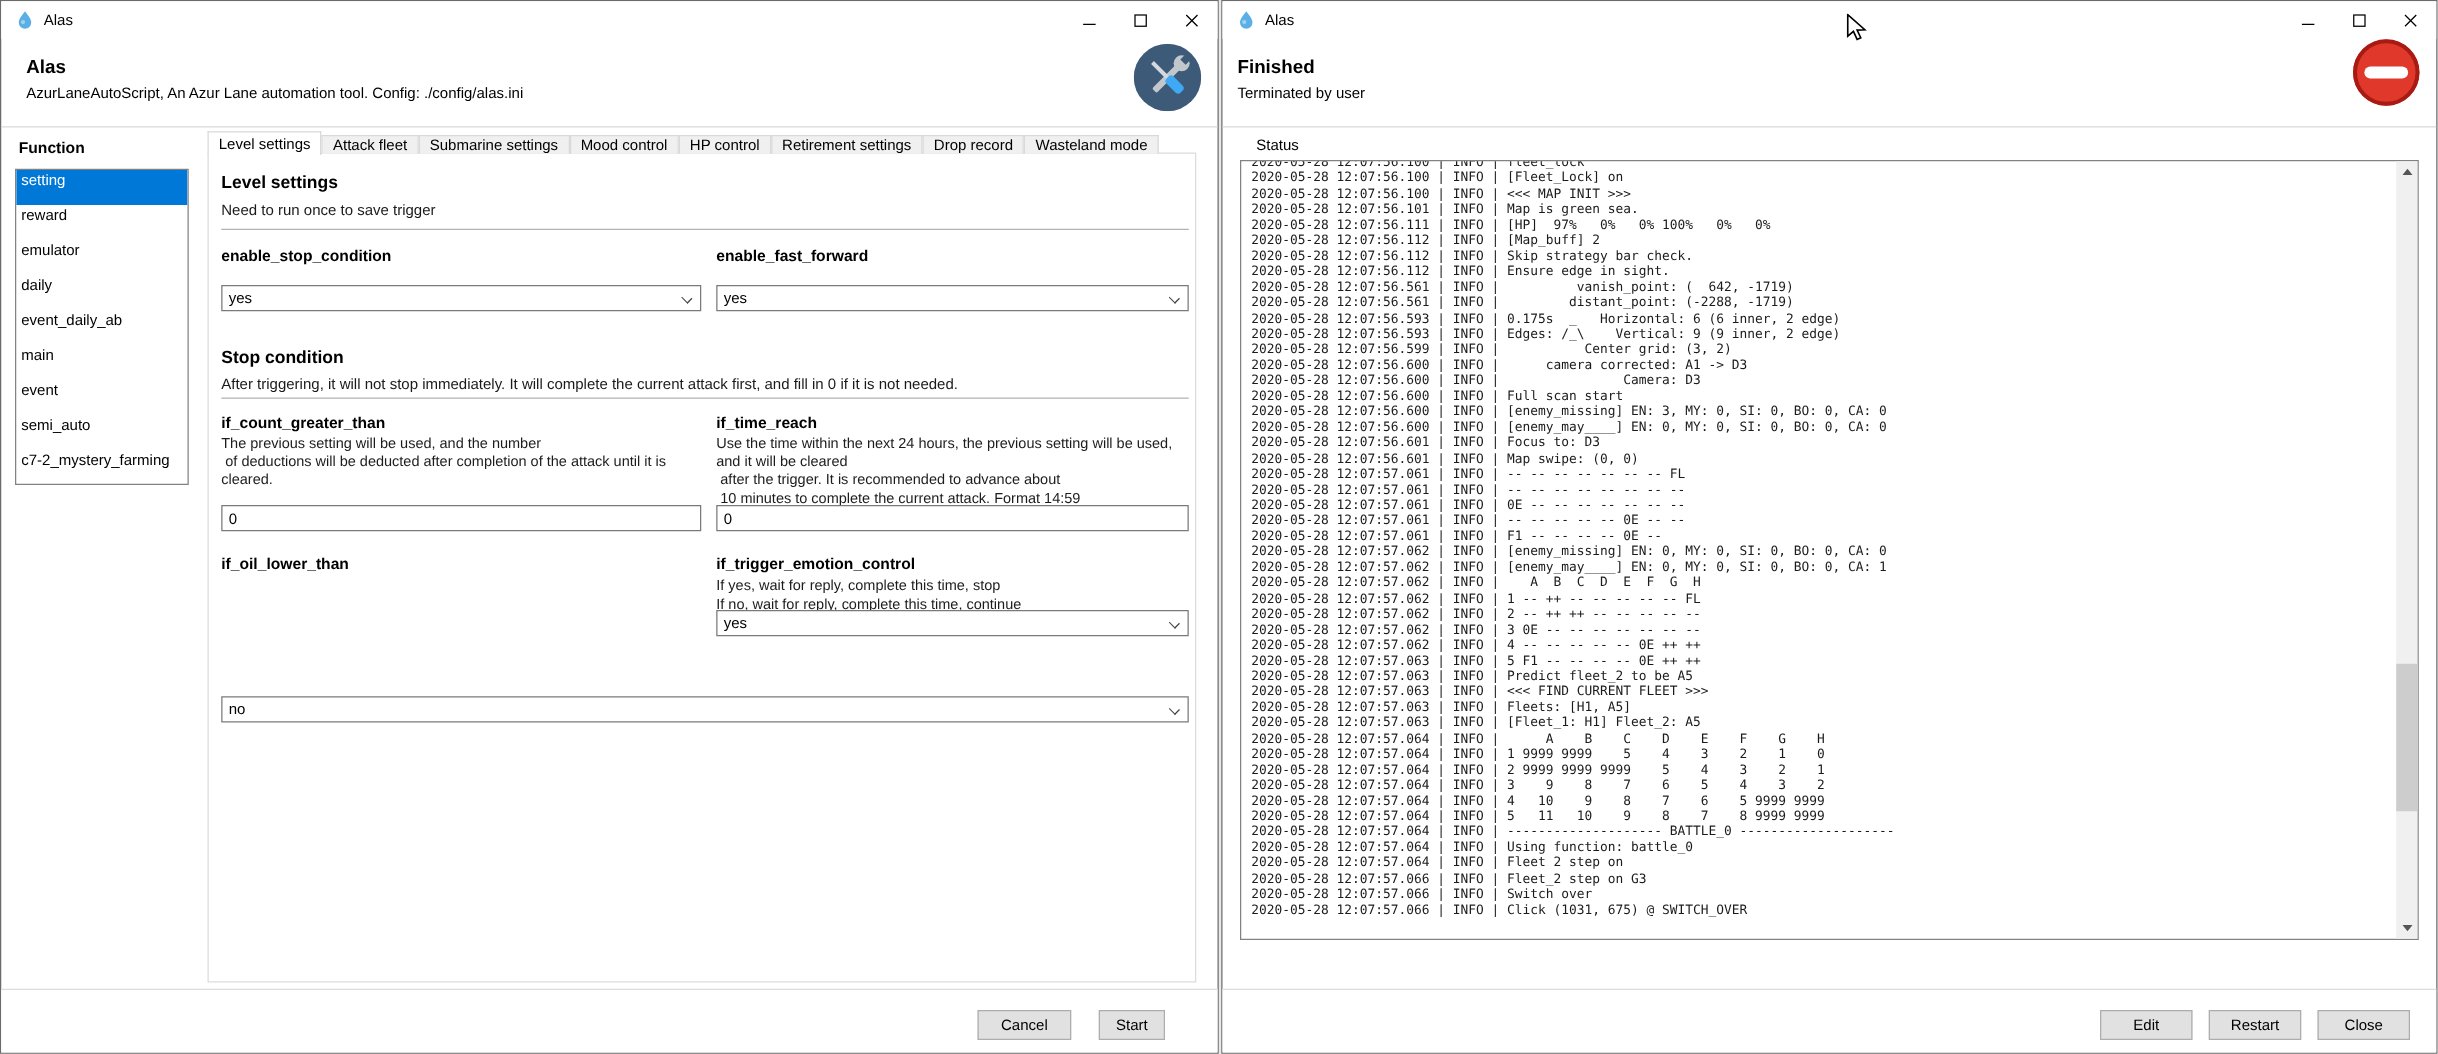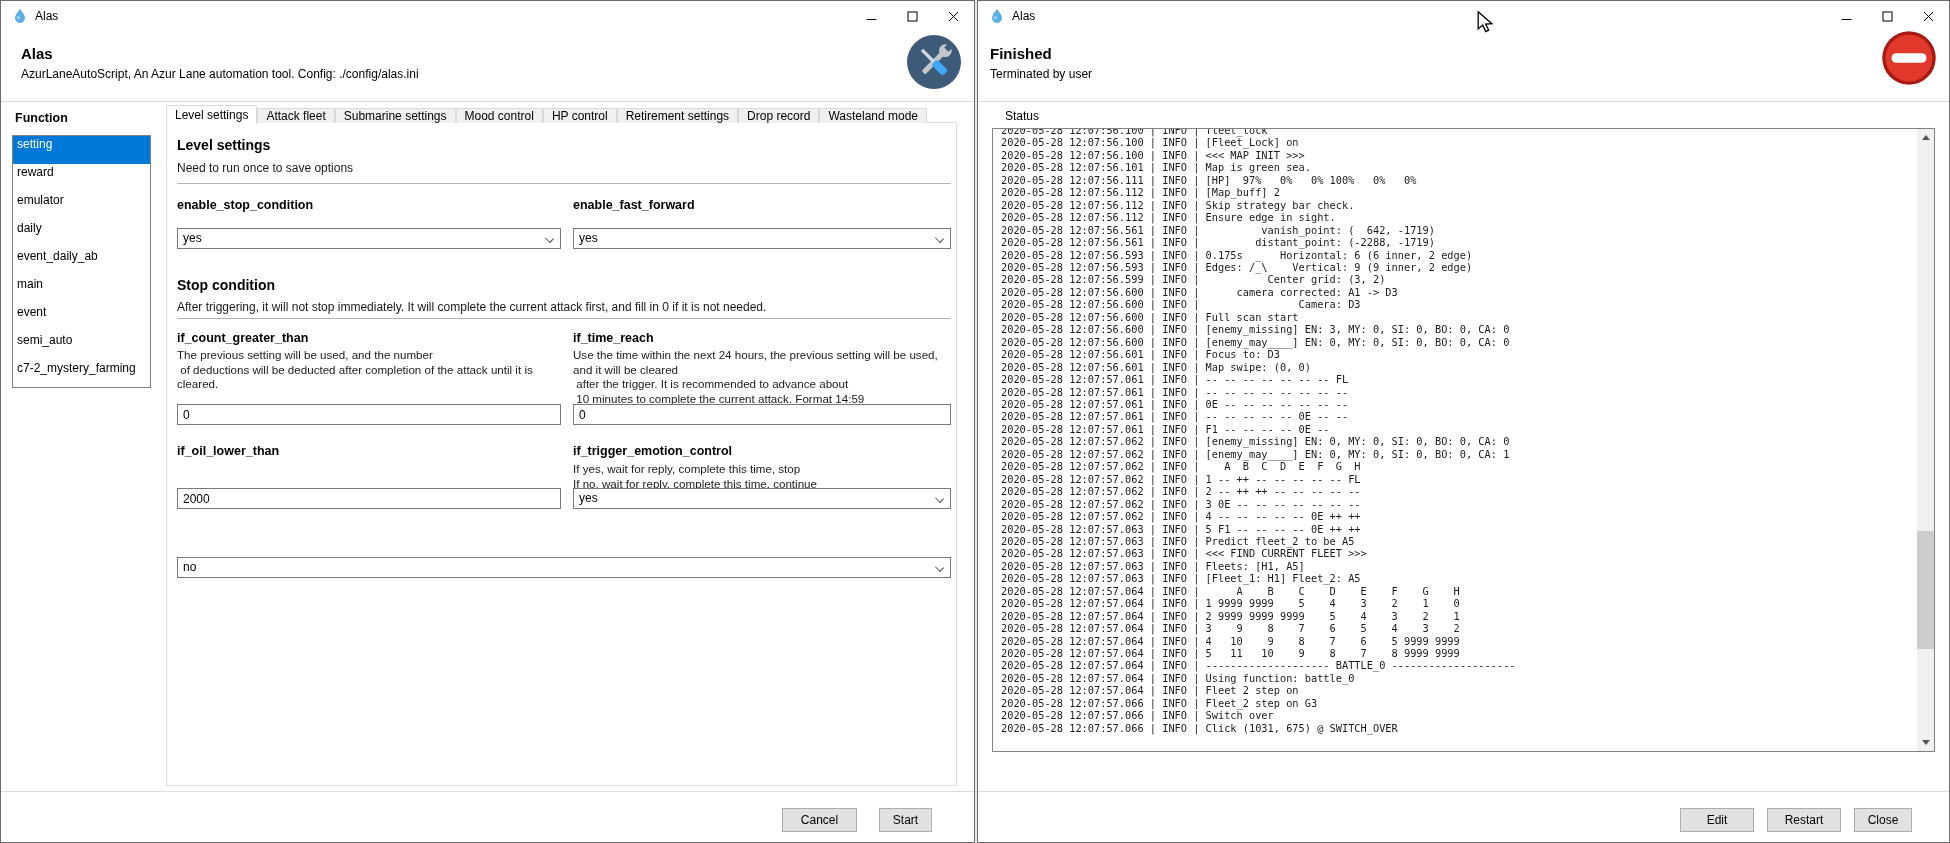--- a/index.html
+++ b/index.html
@@ -143,21 +143,21 @@
       <div class="tab">Submarine settings</div>
       <div class="tab">Mood control</div>
       <div class="tab">HP control</div>
       <div class="tab">Retirement settings</div>
       <div class="tab">Drop record</div>
       <div class="tab">Wasteland mode</div>
     </div>
   <div class="panel"></div>
 
   <div class="sec-h" style="left:176px; top:136px;">Level settings</div>
-  <div class="sec-d" style="left:176px; top:160px;">Need to run once to save options</div>
+  <div class="sec-d" style="left:176px; top:160px;">Need to run once to save trigger</div>
   <div class="frule" style="top:182px;"></div>
 
   <div class="flabel col1" style="top:197px;">enable_stop_condition</div>
   <div class="flabel col2" style="top:197px;">enable_fast_forward</div>
   <div class="combo col1" style="top:227px;">
     <span>yes</span>
     <span class="chev"></span>
   </div>
   <div class="combo col2" style="top:227px;">
     <span>yes</span>
@@ -175,21 +175,20 @@
   <div class="fhelp col2" style="top:347px;">Use the time within the next 24 hours, the previous setting will be used, and it will be cleared
  after the trigger. It is recommended to advance about
  10 minutes to complete the current attack. Format 14:59</div>
   <input class="tbox col1" style="top: 403px;" readonly="" value="0">
   <input class="tbox col2" style="top: 403px;" readonly="" value="0">
 
   <div class="flabel col1" style="top:443px;">if_oil_lower_than</div>
   <div class="flabel col2" style="top:443px;">if_trigger_emotion_control</div>
   <div class="fhelp col2" style="top:461px;">If yes, wait for reply, complete this time, stop
 If no, wait for reply, complete this time, continue</div>
-  <input class="tbox col1" style="top: 487px;" readonly="" value="2000">
   <div class="combo col2" style="top:487px;">
     <span>yes</span>
     <span class="chev"></span>
   </div>
 
   <div class="flabel col1" style="top:526px;margin-top:35px;">if_dock_full</div>
   <div class="combo" style="left:176px; width:774px; top:556px;">
     <span>no</span>
     <span class="chev"></span>
   </div>
@@ -300,21 +299,21 @@
       <div class="sb-thumb" style="top:402px; height:118px;"></div>
       <div class="sb-arrow" style="bottom:0;">
           <div class="tri-down"></div>
         </div>
     </div>
   </div>
 
   <div class="footer">
     <div class="btn" style="left:702px; width:74px;">Edit</div>
     <div class="btn" style="left:789px; width:74px;">Restart</div>
-    <div class="btn" style="left:876px; width:58px;">Close</div>
+    <div class="btn" style="left:876px; width:74px;">Close</div>
   </div>
 </div>
 
 <div class="cursor">
   <svg width="20" height="22" viewBox="0 0 13 15">
       <path d="M0.5 0.5 L0.5 12.2 L3.6 9.6 L5.6 14 L7.6 13.1 L5.6 8.9 L9.8 8.7 Z" fill="#fff" stroke="#000" stroke-width="0.9"></path>
     </svg>
 </div>
 
 </body></html>

